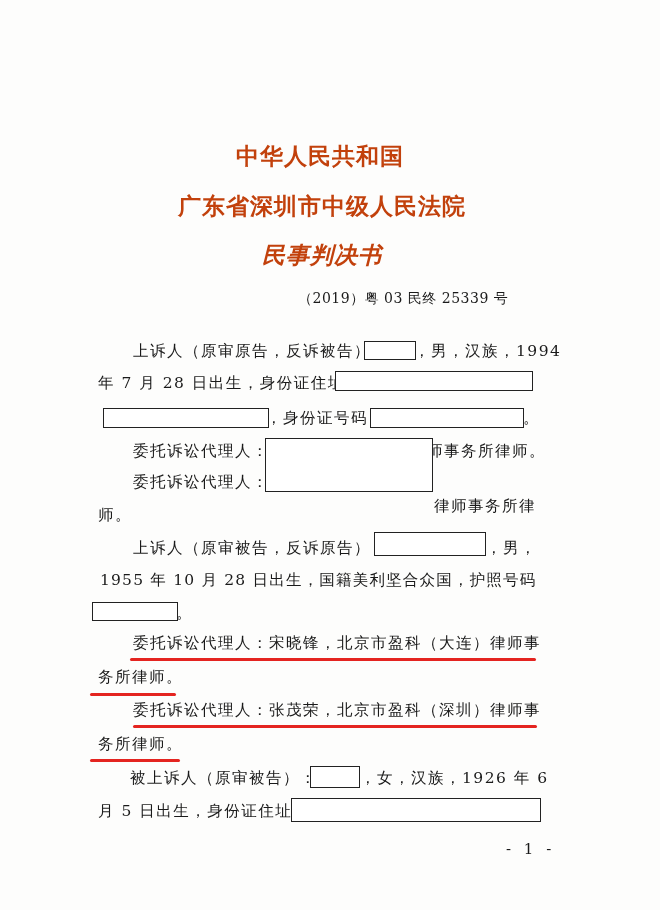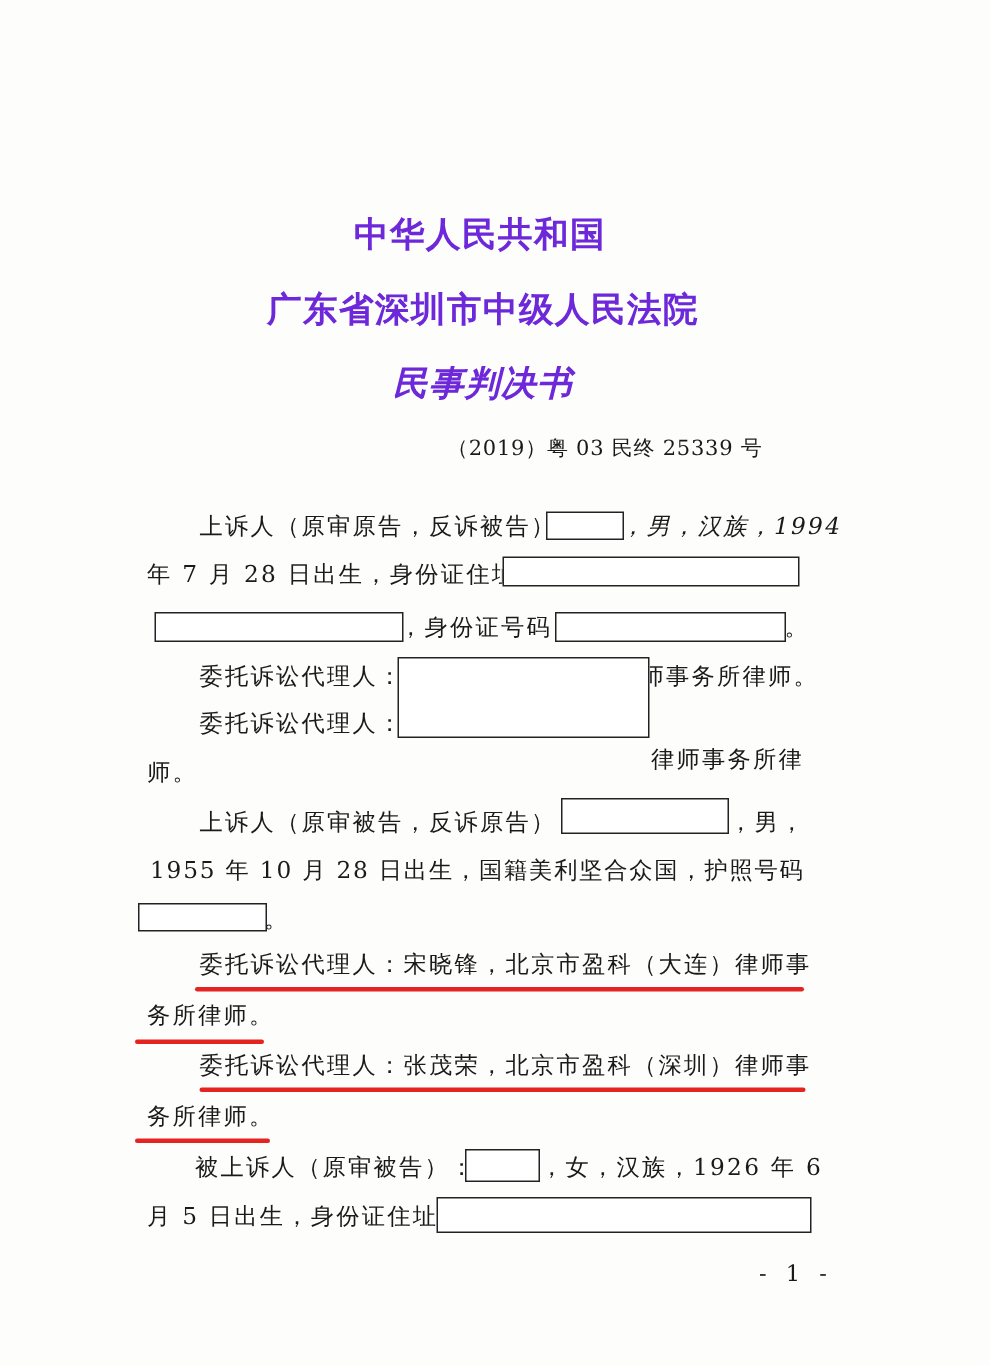--- a/index.html
+++ b/index.html
@@ -1,39 +1,39 @@
 <!DOCTYPE html>
 <html><head>
 <meta charset="utf-8">
 <style>
   html, body { margin:0; padding:0; }
   body { width:660px; height:910px; background:#fdfdfc; position:relative; overflow:hidden;
          font-family:"DejaVu Serif","Liberation Serif",serif; color:#1a1a1a; }
   .page { position:absolute; left:0; top:0; width:660px; height:910px; }
-  .title { position:absolute; font-weight:bold; font-size:23px; letter-spacing:1px; white-space:nowrap; color:#6d28d9;text-align:center; }
+  .title { position:absolute; font-weight:bold; font-size:23px; letter-spacing:1px; white-space:nowrap; color:#c2410c;text-align:center; }
   .case { position:absolute; left:298px; top:290px; font-size:14px; white-space:nowrap; letter-spacing:0.5px; }
   .line { position:absolute; font-size:15.5px; white-space:nowrap; letter-spacing:1.5px; }
   .box { position:absolute; border:1.3px solid #222; background:#fff; }
   .uline { position:absolute; height:3px; background:#e42420; border-radius:2px; }
   .pagenum { position:absolute; left:506px; top:840px; font-size:15px; letter-spacing:4px; }
 </style>
 </head>
 <body>
 
 <div class="page">
 
   <div class="title" style="left:236px;top:141px;">中华人民共和国</div>
   <div class="title" style="left:178px;top:191px;">广东省深圳市中级人民法院</div>
   <div class="title" style="left:262px;top:240px;font-style:italic;">民事判决书</div>
 
   <div class="case">（2019）粤 03 民终 25339 号</div>
 
   <div class="line" style="left:133px;top:341px;">上诉人（原审原告，反诉被告）：</div>
   <div class="box" style="left:364px;top:341px;width:50px;height:17px;"></div>
-  <div class="line" style="left:414px;top:341px;font-style:italic;">，男，汉族，1994</div>
+  <div class="line" style="left:414px;top:341px;">，男，汉族，1994</div>
 
   <div class="line" style="left:98px;top:373px;">年 7 月 28 日出生，身份证住址</div>
   <div class="box" style="left:335px;top:371px;width:196px;height:18px;"></div>
 
   <div class="box" style="left:103px;top:408px;width:164px;height:18px;"></div>
   <div class="line" style="left:266px;top:408px;">，身份证号码</div>
   <div class="box" style="left:370px;top:408px;width:152px;height:18px;"></div>
   <div class="line" style="left:523px;top:408px;">。</div>
 
   <div class="line" style="left:133px;top:441px;">委托诉讼代理人：</div>

